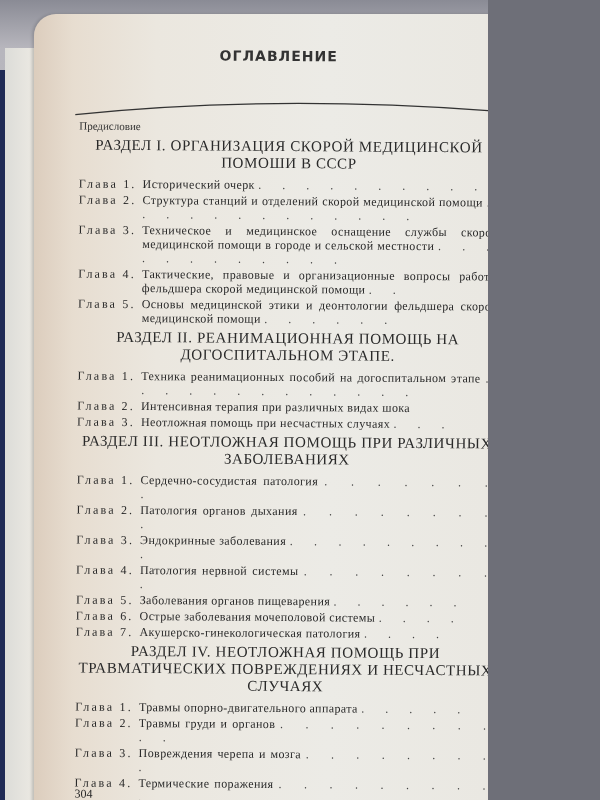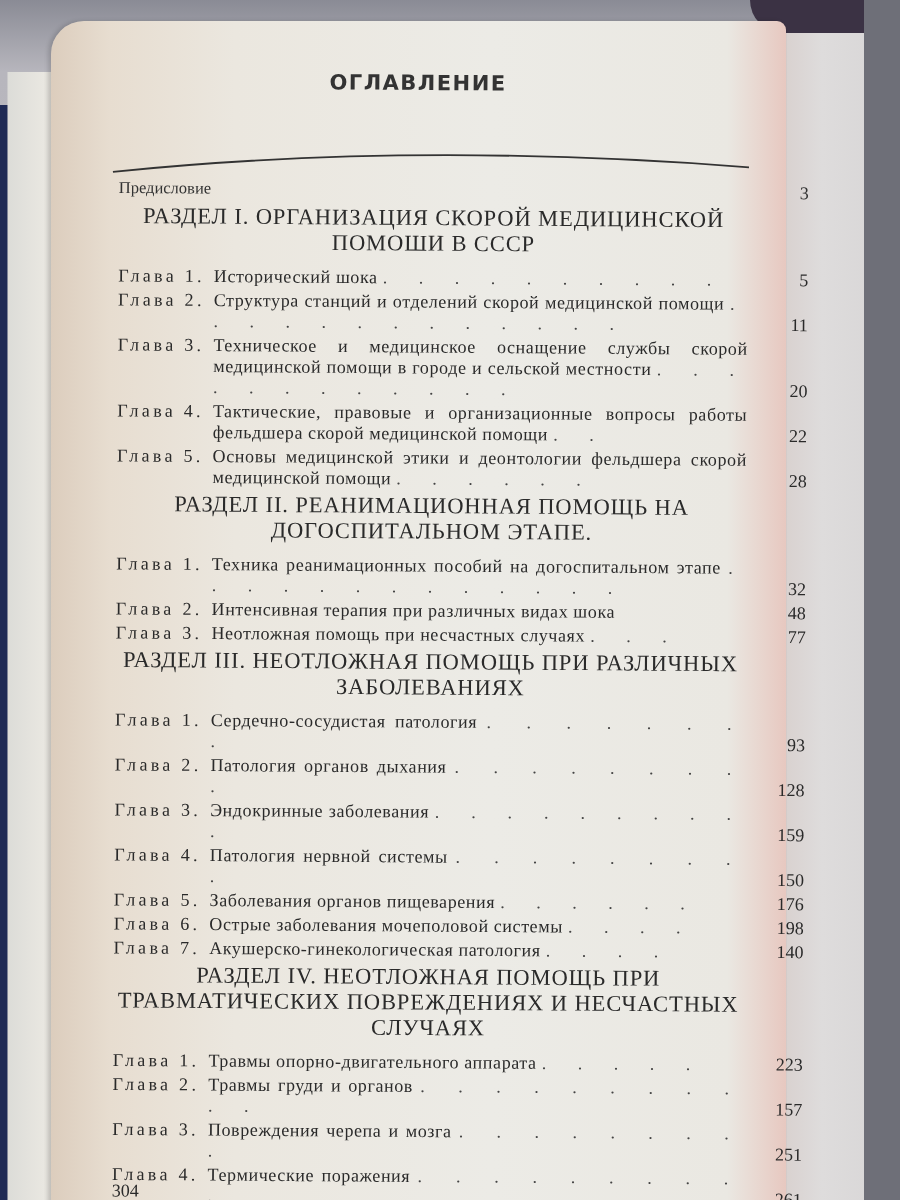--- a/index.html
+++ b/index.html
@@ -5,21 +5,21 @@
     html, body {
       margin: 0;
       padding: 0;
       width: 600px;
       height: 800px;
       overflow: hidden;
       background: #6e6f78;
     }
     .scene {
       position: relative;
-      width: 576px;
+      width: 488px;
       height: 800px;
       background: linear-gradient(180deg, #8a8b95 0%, #b7b6bd 6%, #c9c8cb 100%);
       overflow: hidden;
     }
     .cover-edge {
       position: absolute;
       left: 0;
       top: 70px;
       width: 6px;
       height: 730px;
@@ -175,21 +175,21 @@
         <span>Предисловие</span>
         <span class="num">3</span>
       </div>
 
       <div class="section">
         <div>РАЗДЕЛ I. ОРГАНИЗАЦИЯ СКОРОЙ МЕДИЦИНСКОЙ</div>
         <div>ПОМОШИ В СССР</div>
       </div>
       <div class="row ch">
         <span class="lbl">Глава 1.</span>
-        <span class="txt"><span>Исторический шока</span> <span class="dots">. . . . . . . . . .</span></span>
+        <span class="txt"><span>Исторический очерк</span> <span class="dots">. . . . . . . . . .</span></span>
         <span class="num">5</span>
       </div>
       <div class="row ch">
         <span class="lbl">Глава 2.</span>
         <span class="txt"><span>Структура станций и отделений скорой медицинской помощи</span> <span class="dots">. . . . . . . . . . . . .</span></span>
         <span class="num">11</span>
       </div>
       <div class="row ch">
         <span class="lbl">Глава 3.</span>
         <span class="txt"><span>Техническое и медицинское оснащение службы скорой медицинской помощи в городе и сельской местности</span> <span class="dots">. . . . . . . . . . . .</span></span>

